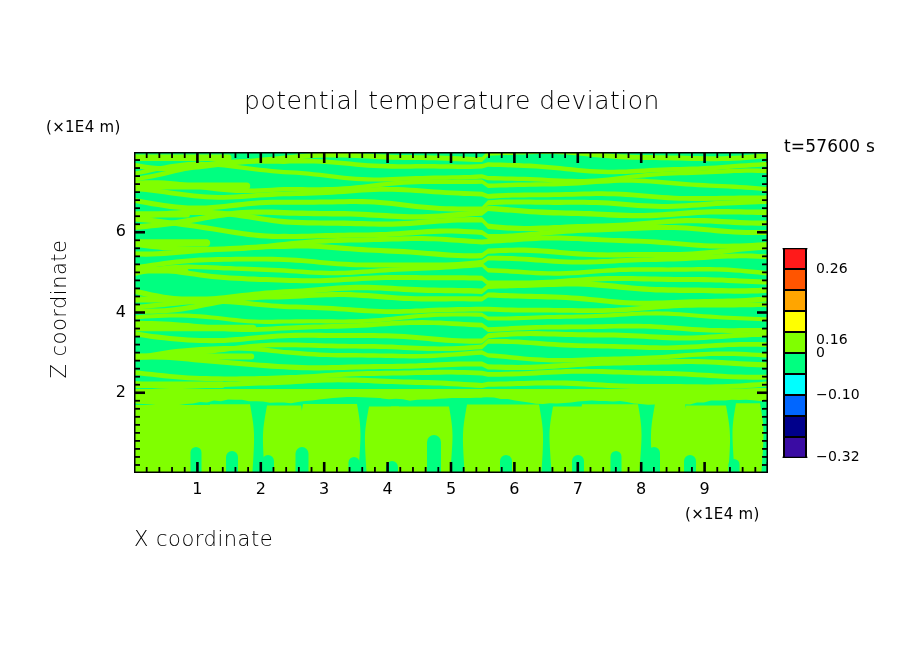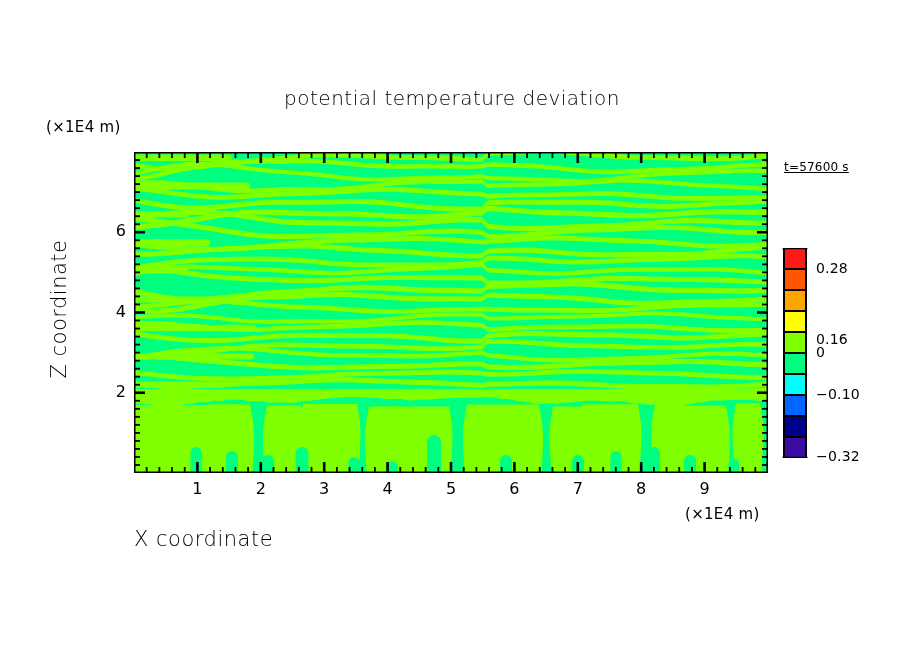--- a/index.html
+++ b/index.html
@@ -1,25 +1,25 @@
 <!DOCTYPE html>
 <html><head>
 <meta charset="utf-8">
 <style>
   html,body{margin:0;padding:0;background:#ffffff;}
   body{width:904px;height:654px;position:relative;overflow:hidden;
        font-family:"DejaVu Sans",sans-serif;color:#000;}
   .abs{position:absolute;text-align:center;}
 
-  #title{left:0;top:86px;width:904px;text-align:center;font-size:20px;
+  #title{left:0;top:86px;width:904px;text-align:center;font-size:25px;
          letter-spacing:.5px;font-weight:300;color:#000;}
 
   #unit-top{left:46px;top:118px;font-size:15px;letter-spacing:.3px;}
   #unit-bot{left:685px;top:505px;font-size:15px;letter-spacing:.3px;}
-  #tstamp{left:784px;top:160px;font-size:12px;letter-spacing:.2px;text-decoration:underline;}
+  #tstamp{left:784px;top:136px;font-size:17px;letter-spacing:.2px;}
 
   #xlabel{left:134px;top:527px;width:634px;text-align:left;font-size:21px;
           letter-spacing:.5px;font-weight:300;}
   #ylabel{left:-31px;top:297px;width:180px;text-align:center;font-size:21px;
           letter-spacing:.5px;font-weight:300;
           transform:rotate(-90deg);transform-origin:50% 50%;}
 
   #plotwrap{left:134px;top:152px;width:634px;height:321px;}
   #plotwrap svg{display:block;}
 
@@ -433,18 +433,18 @@
         <rect x="3" y="147.00" width="22" height="21.00" fill="#0066ff" stroke="#000" stroke-width="2"></rect>
         <rect x="3" y="168.00" width="22" height="21.00" fill="#00008b" stroke="#000" stroke-width="2"></rect>
         <rect x="3" y="189.00" width="22" height="21.00" fill="#3a0ca3" stroke="#000" stroke-width="2"></rect>
       </g>
   <polygon id="cbtop" points="14,-42 25,0 3,0" fill="#ffb6b6" stroke="#000" stroke-width="2.5"></polygon>
   <polygon id="cbbot" points="14,252 3,210 25,210" fill="#8b00c8" stroke="#000" stroke-width="2.5"></polygon>
   <g id="cboutline" fill="none" stroke="#000" stroke-width="2.5"></g>
 </svg>
 </div>
 <div id="cblabels">
-    <div class="cbl" style="top: 260px;">0.28</div>
+    <div class="cbl" style="top: 260px;">0.26</div>
     <div class="cbl" style="top: 302px; margin-top: 29px;">0.16</div>
     <div class="cbl" style="top: 344px;">0</div>
     <div class="cbl" style="top: 386px;">−0.10</div>
     <div class="cbl" style="top: 448px;">−0.32</div>
   </div>
 
 </body></html>

